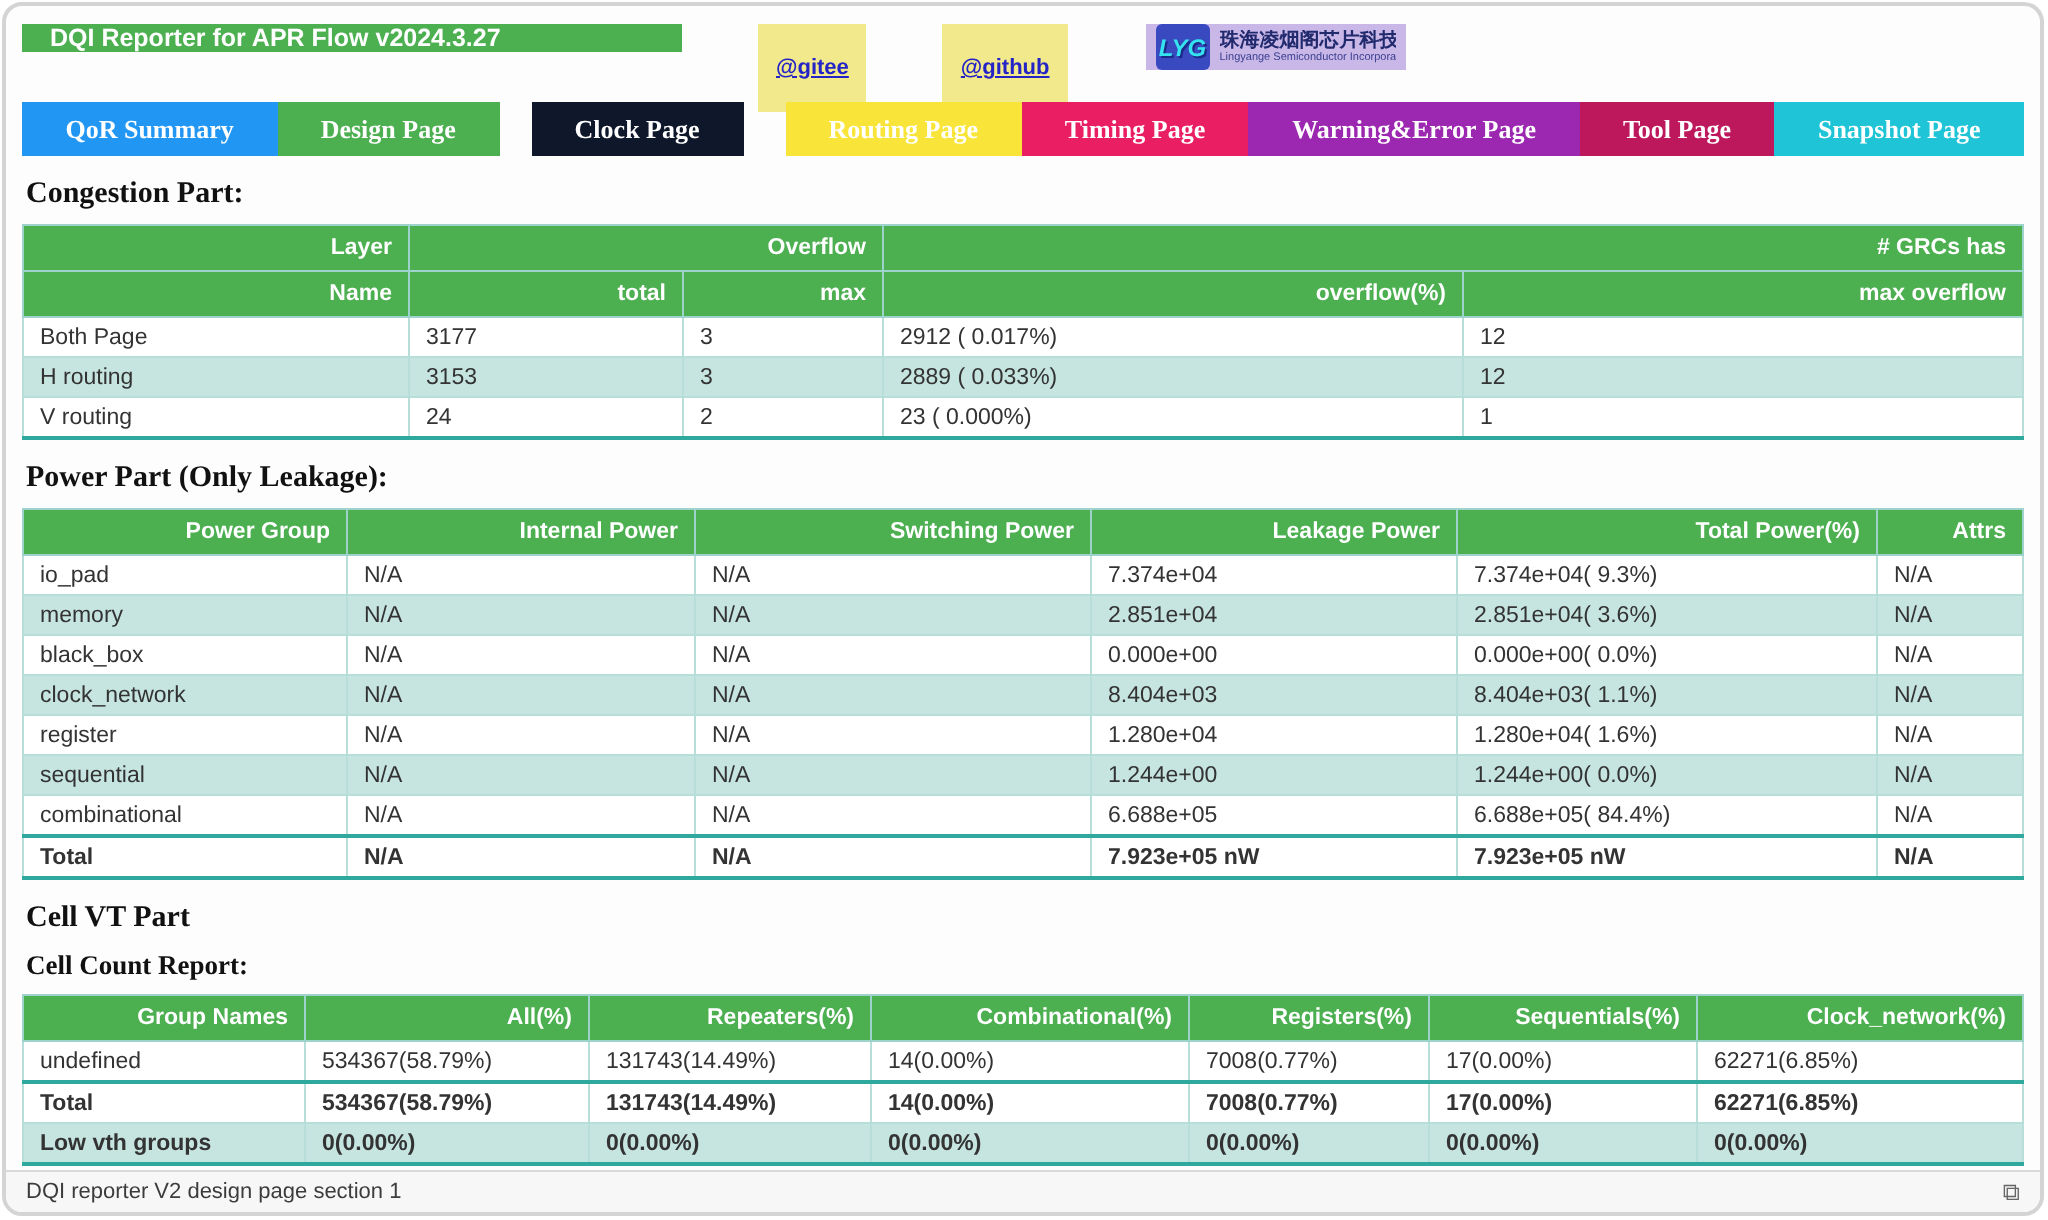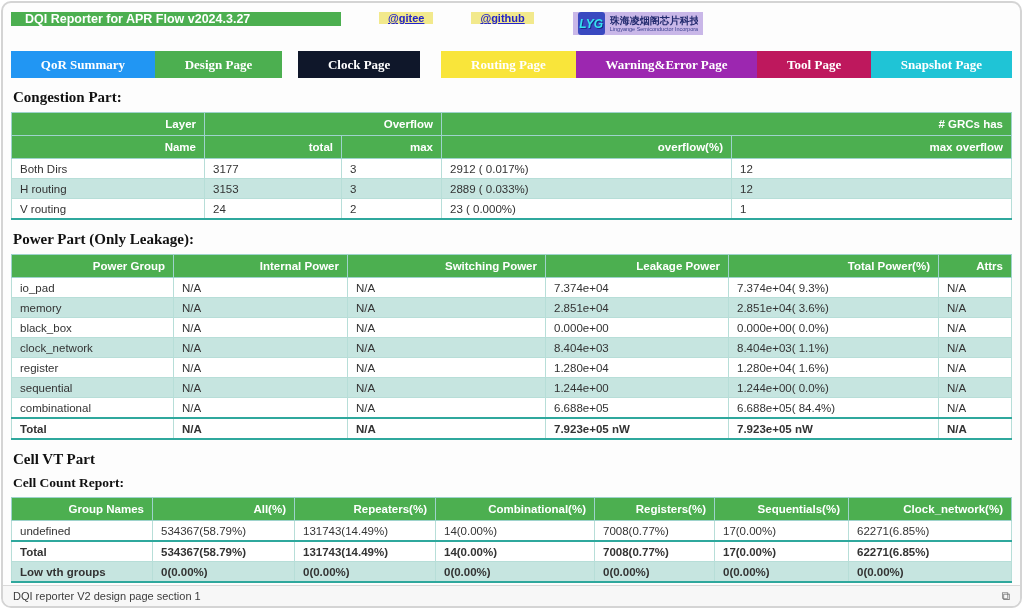--- a/index.html
+++ b/index.html
@@ -15,21 +15,21 @@
 
   
   .topbar { display: flex; align-items: flex-start; height: 31px; gap: 36px; }
   .banner {
     width: 330px; background: #4caf50; color: #fff;
     font-weight: bold; font-size: 12.5px;
     display: flex; align-items: center; padding-left: 14px;
   }
   .repo-link {
     background: #f2e98c; display: flex; align-items: center; justify-content: center;
-    padding: 0 9px; margin-left: 2px;
+    padding: 16px 9px; margin-left: 2px;
     font-size: 11px; font-weight: bold; color: #2323c8;
     text-decoration: underline; cursor: pointer;
   }
   .logo {
     background: #c9b7e8; margin-left: 3px; width: 130px;
     display: flex; align-items: center; padding: 0 5px; gap: 5px;
   }
   .logo-mark {
     width: 27px; height: 23px; background: #3949c0; border-radius: 3px;
     color: #35e3ef; font-weight: bold; font-style: italic; font-size: 12px;
@@ -107,20 +107,21 @@
           <span class="logo-en">Lingyange Semiconductor Incorporated, Zhuhai</span>
         </span>
       </div>
     </div>
 
     <div class="tabs">
       <a class="tab" style="background: rgb(33, 150, 243);">QoR Summary</a>
       <a class="tab" style="background: rgb(76, 175, 80);">Design Page</a>
       <a class="tab" style="background: #0f172a; margin-left: 16px;">Clock Page</a>
       <a class="tab" style="background: rgb(249, 229, 58); margin-left: 21px;">Routing Page</a>
+      <a class="tab" style="background: rgb(233, 30, 99);">Timing Page</a>
       <a class="tab" style="background: rgb(156, 39, 176);">Warning&amp;Error Page</a>
       <a class="tab" style="background: #be185d;">Tool Page</a>
       <a class="tab" style="background: rgb(31, 196, 214);">Snapshot Page</a>
     </div>
 
     <h3 class="sec">Congestion Part:</h3>
     <table class="rpt">
       <colgroup>
         <col style="width:19.3%">
           <col style="width:13.7%">
@@ -137,21 +138,21 @@
         <tr>
           <th>Name</th>
           <th>total</th>
           <th>max</th>
           <th>overflow(%)</th>
           <th>max overflow</th>
         </tr>
       </thead>
       <tbody class="alt">
           <tr>
-            <td>Both Dirs</td>
+            <td>Both Page</td>
             <td>3177</td>
             <td>3</td>
             <td>2912 ( 0.017%)</td>
             <td>12</td>
           </tr>
           <tr>
             <td>H routing</td>
             <td>3153</td>
             <td>3</td>
             <td>2889 ( 0.033%)</td>

